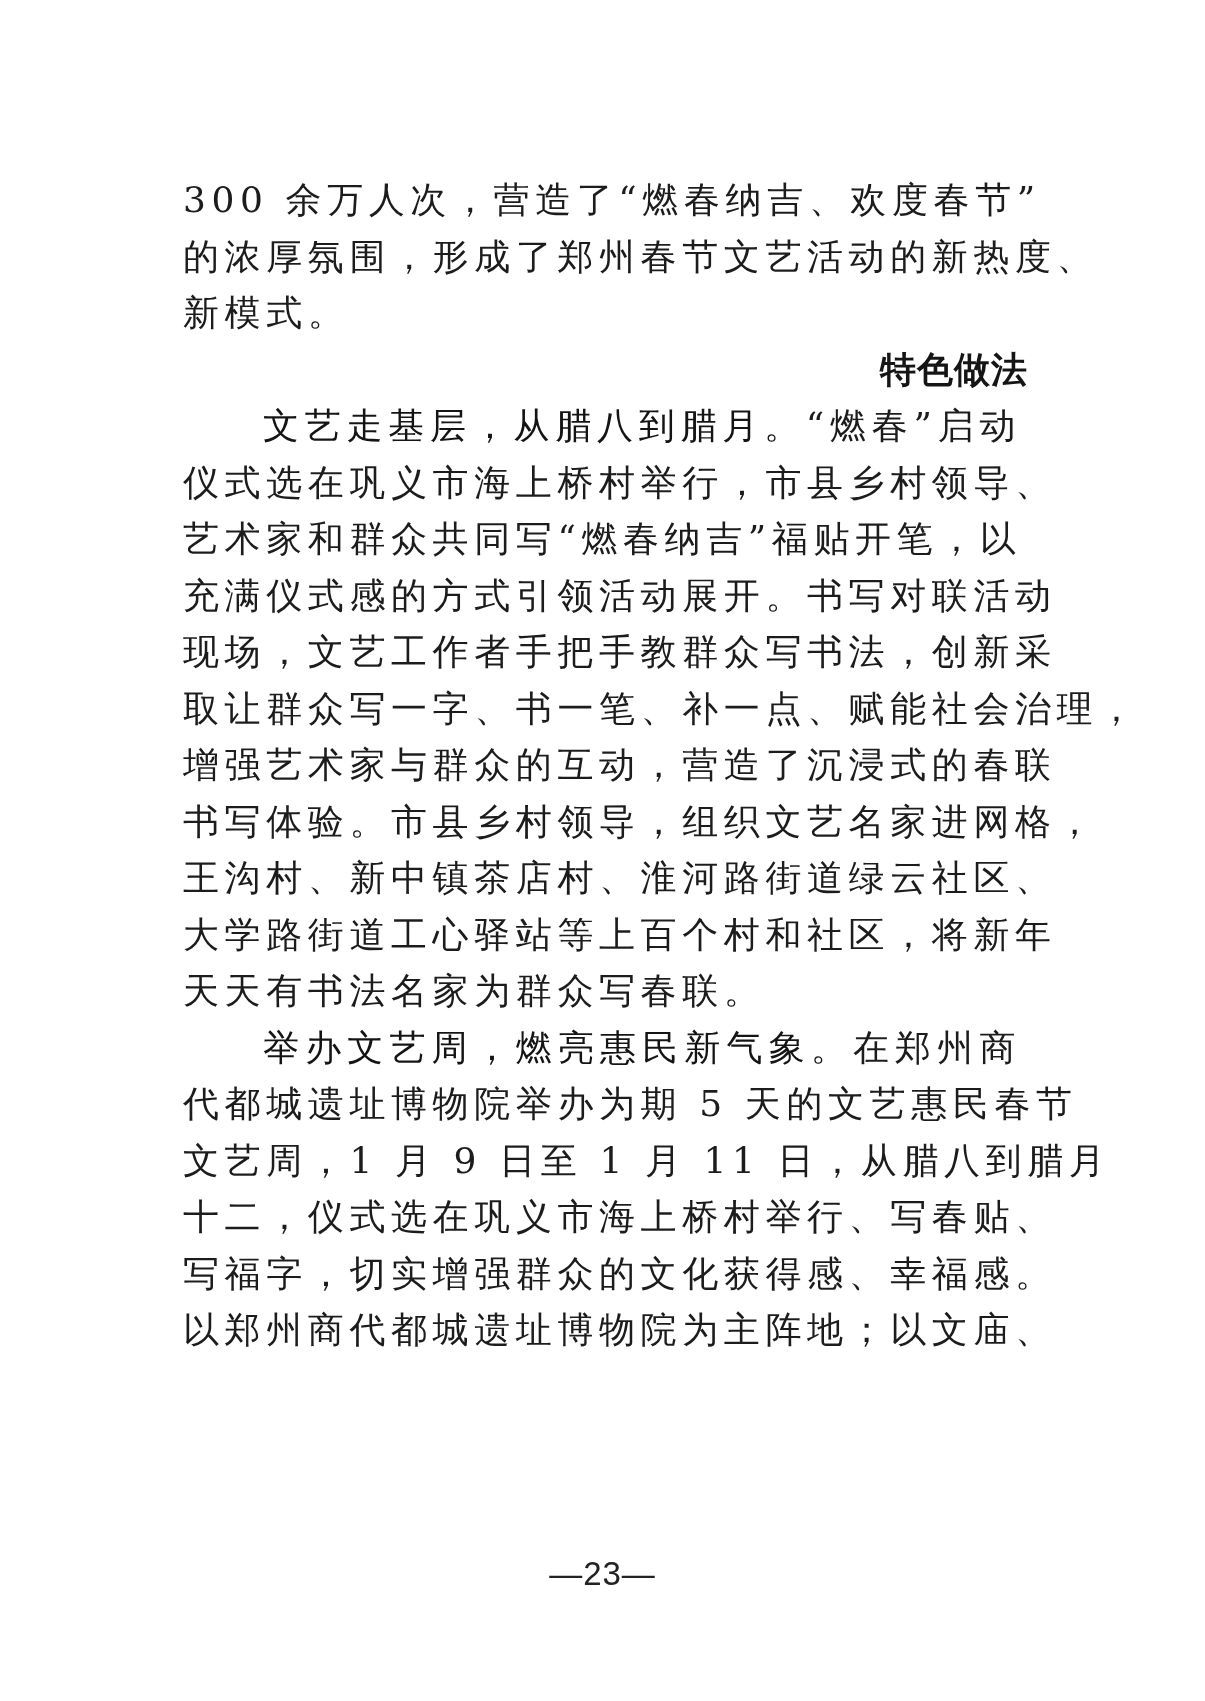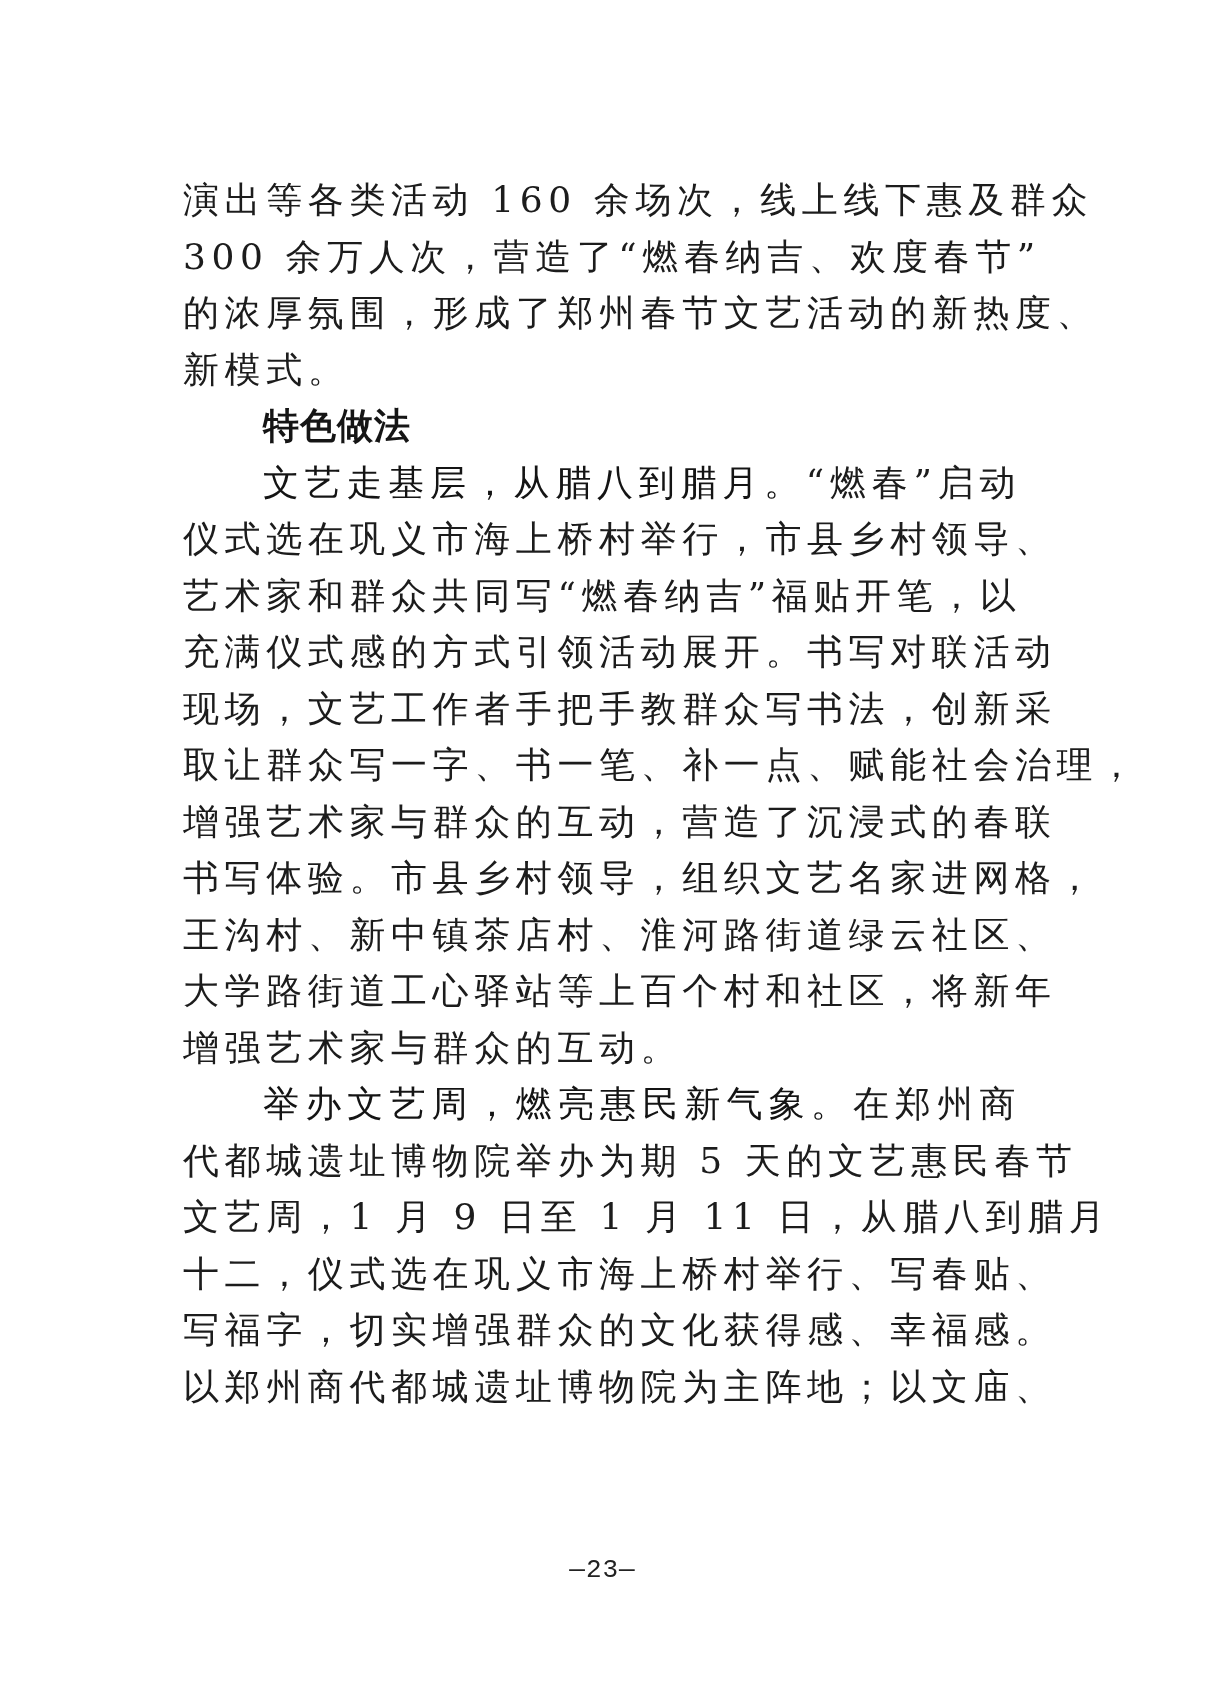--- a/index.html
+++ b/index.html
@@ -30,20 +30,21 @@
       letter-spacing: 5.6px;
       color: #1c1c1c;
     }
     .line.justify {
       text-align: justify;
       text-align-last: justify;
       width: 838px;
     }
     .indent {
       padding-left: 80px;
+      text-align: right;
     }
     .line.justify.indent {
       width: 758px;
     }
     .heading {
       font-family: "DejaVu Sans", "Liberation Sans", sans-serif;
       font-weight: bold;
       font-size: 36px;
       letter-spacing: 1px;
       color: #151515;
@@ -51,52 +52,51 @@
     .lead {
       font-family: "DejaVu Serif", "Liberation Serif", serif;
       color: #141414;
     }
     .page-number {
       position: absolute;
       left: 0;
       width: 1205px;
       top: 1555px;
       text-align: center;
-      font-family: Liberation Mono, monospace;
-      font-size: 26px;
+      font-family: Liberation Sans, sans-serif;
+      font-size: 33px;
       letter-spacing: 1px;
       color: #222222;
     }
   </style>
 </head>
 <body>
 
 <div class="page">
 
   <div>
-    <span class="line justify">演出等各类活动 160 余场次，线上线下惠及群众</span>
     <span class="line justify">300 余万人次，营造了“燃春纳吉、欢度春节”</span>
     <span class="line justify">的浓厚氛围，形成了郑州春节文艺活动的新热度、</span>
     <span class="line">新模式。</span>
   </div>
 
   <div class="line indent heading">特色做法</div>
 
   <div>
     <span class="line justify indent"><span class="lead">文艺走基层，从腊八到腊月。</span><span>“燃春”启动</span></span>
     <span class="line justify">仪式选在巩义市海上桥村举行，市县乡村领导、</span>
     <span class="line justify">艺术家和群众共同写“燃春纳吉”福贴开笔，以</span>
     <span class="line justify">充满仪式感的方式引领活动展开。书写对联活动</span>
     <span class="line justify">现场，文艺工作者手把手教群众写书法，创新采</span>
     <span class="line justify">取让群众写一字、书一笔、补一点、赋能社会治理，</span>
     <span class="line justify">增强艺术家与群众的互动，营造了沉浸式的春联</span>
     <span class="line justify">书写体验。市县乡村领导，组织文艺名家进网格，</span>
     <span class="line justify">王沟村、新中镇茶店村、淮河路街道绿云社区、</span>
     <span class="line justify">大学路街道工心驿站等上百个村和社区，将新年</span>
-    <span class="line">增强艺术家与群众的互动。</span>
+    <span class="line">天天有书法名家为群众写春联。</span>
   </div>
 
   <div>
     <span class="line justify indent"><span class="lead">举办文艺周，燃亮惠民新气象。</span><span>在郑州商</span></span>
     <span class="line justify">代都城遗址博物院举办为期 5 天的文艺惠民春节</span>
     <span class="line justify">文艺周，1 月 9 日至 1 月 11 日，从腊八到腊月</span>
     <span class="line justify">十二，仪式选在巩义市海上桥村举行、写春贴、</span>
     <span class="line justify">写福字，切实增强群众的文化获得感、幸福感。</span>
     <span class="line justify">以郑州商代都城遗址博物院为主阵地；以文庙、</span>
   </div>

